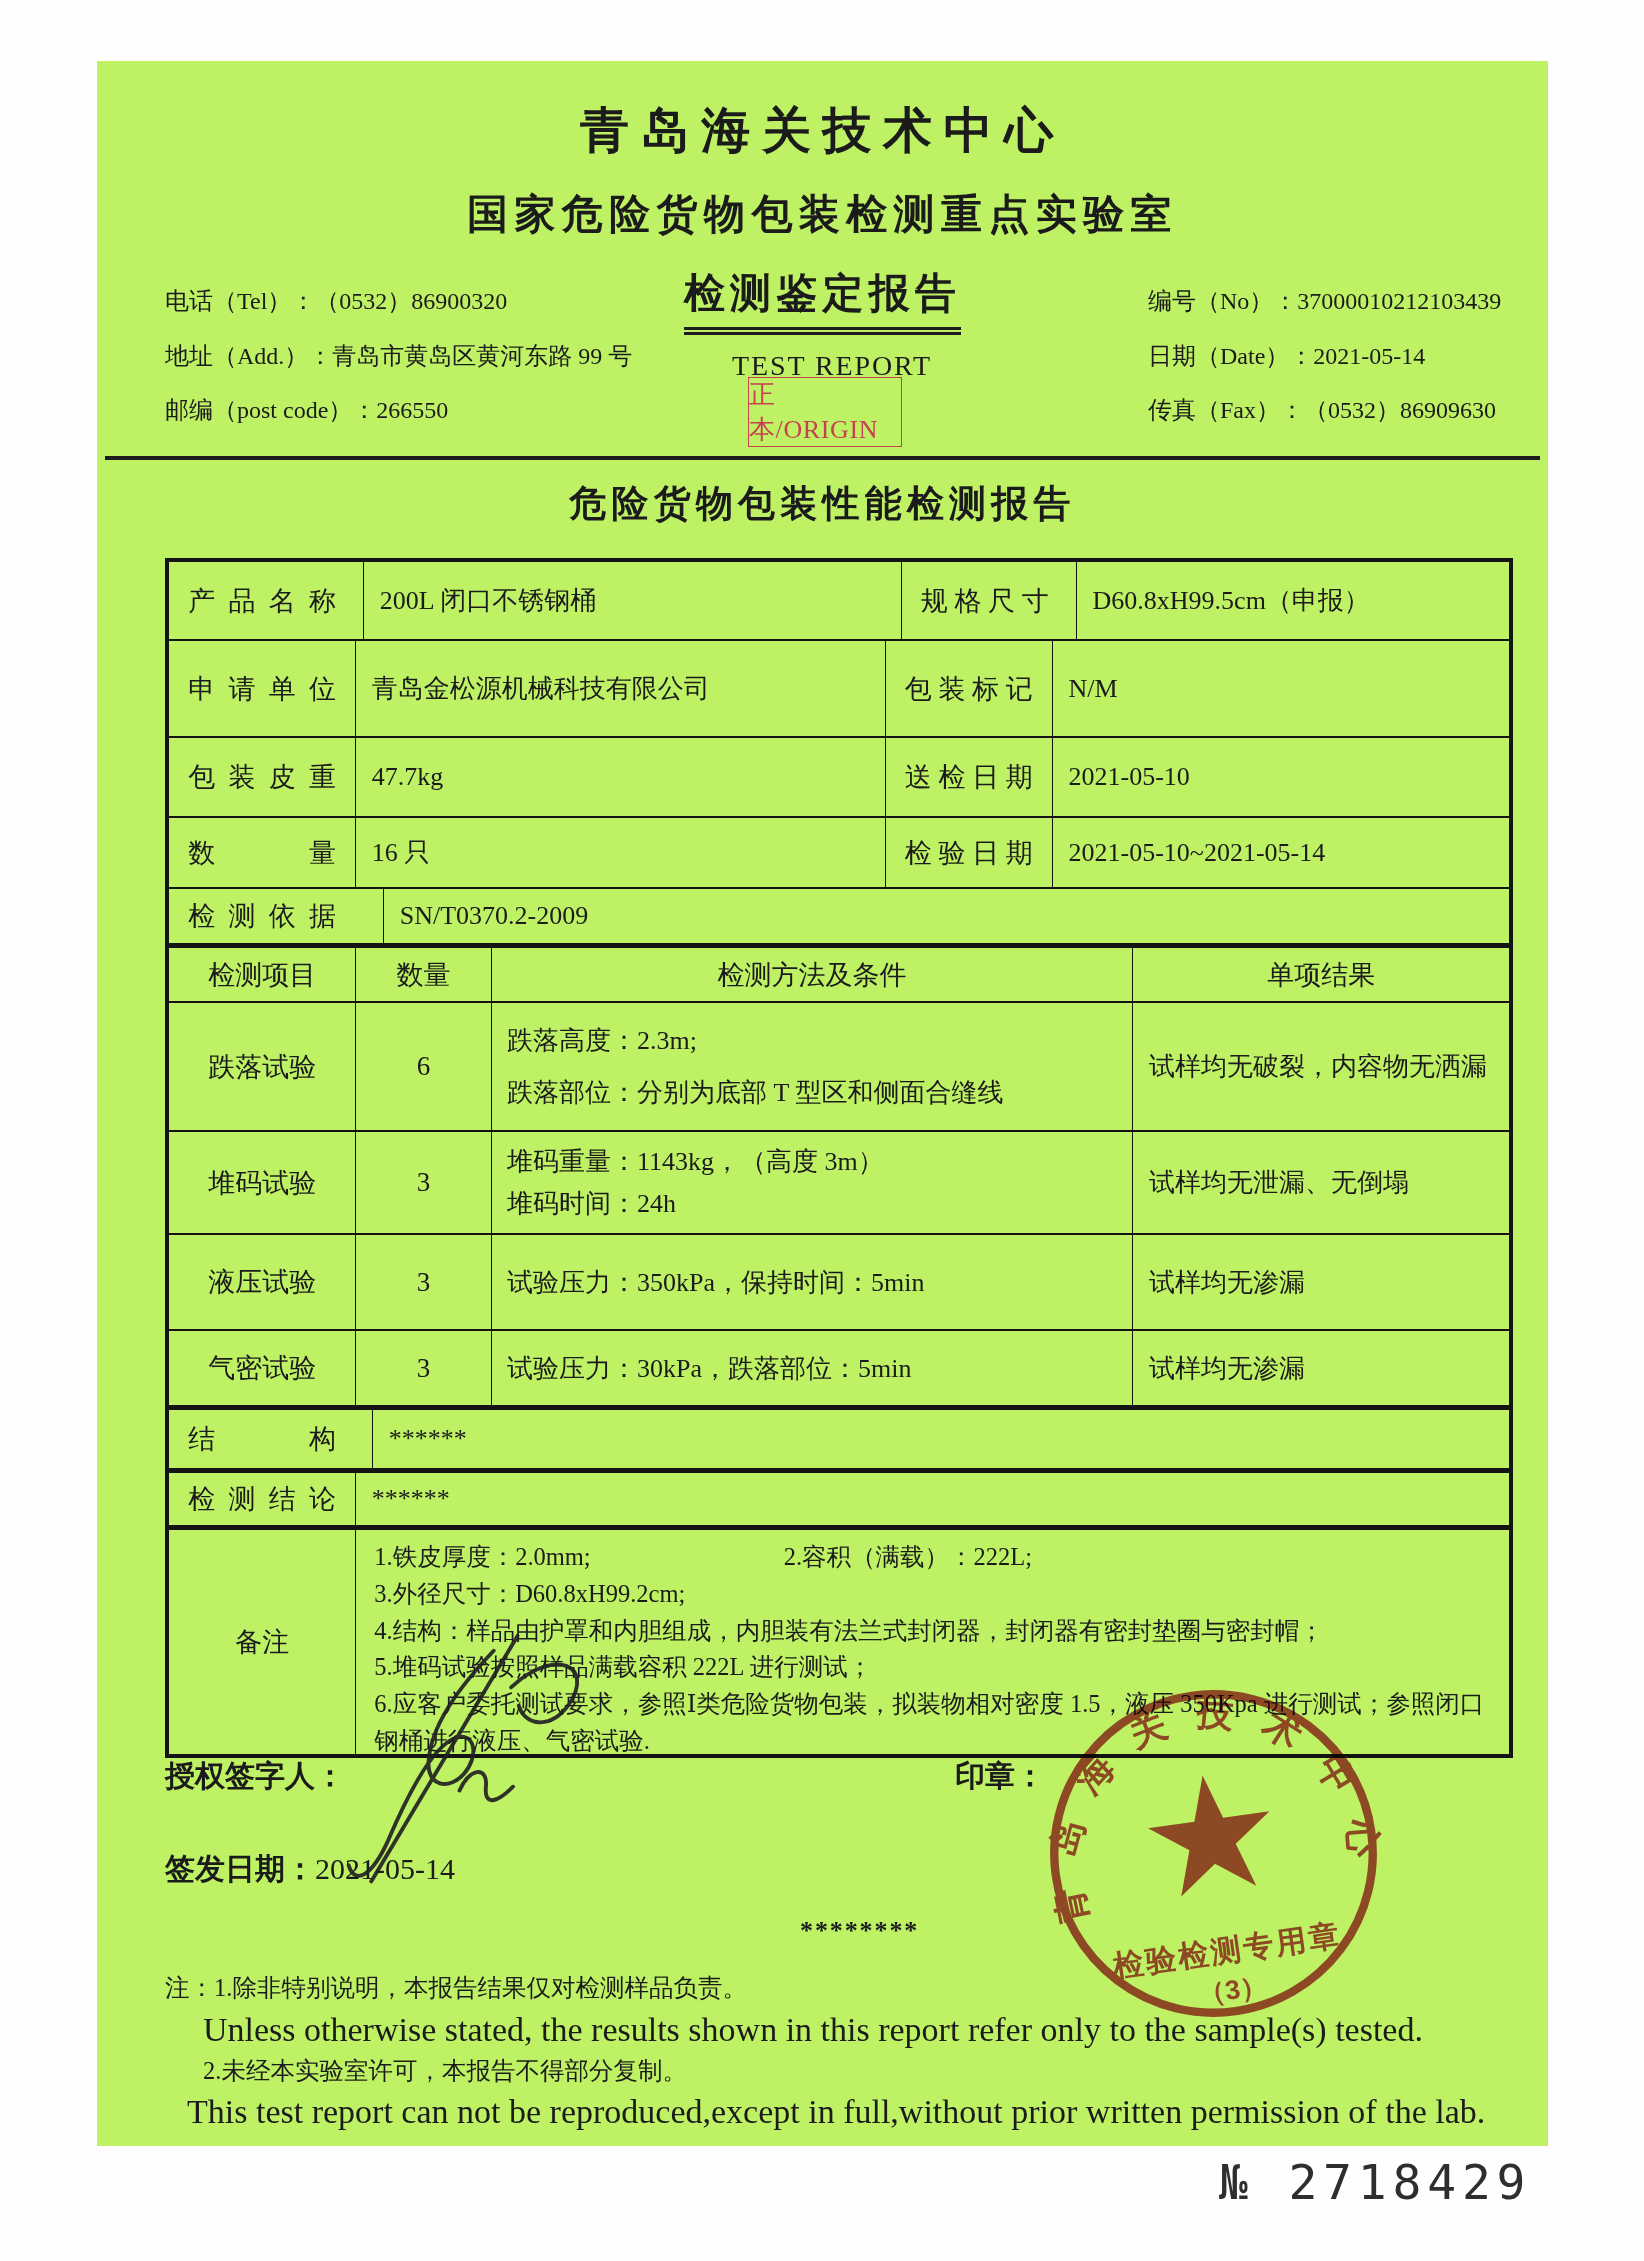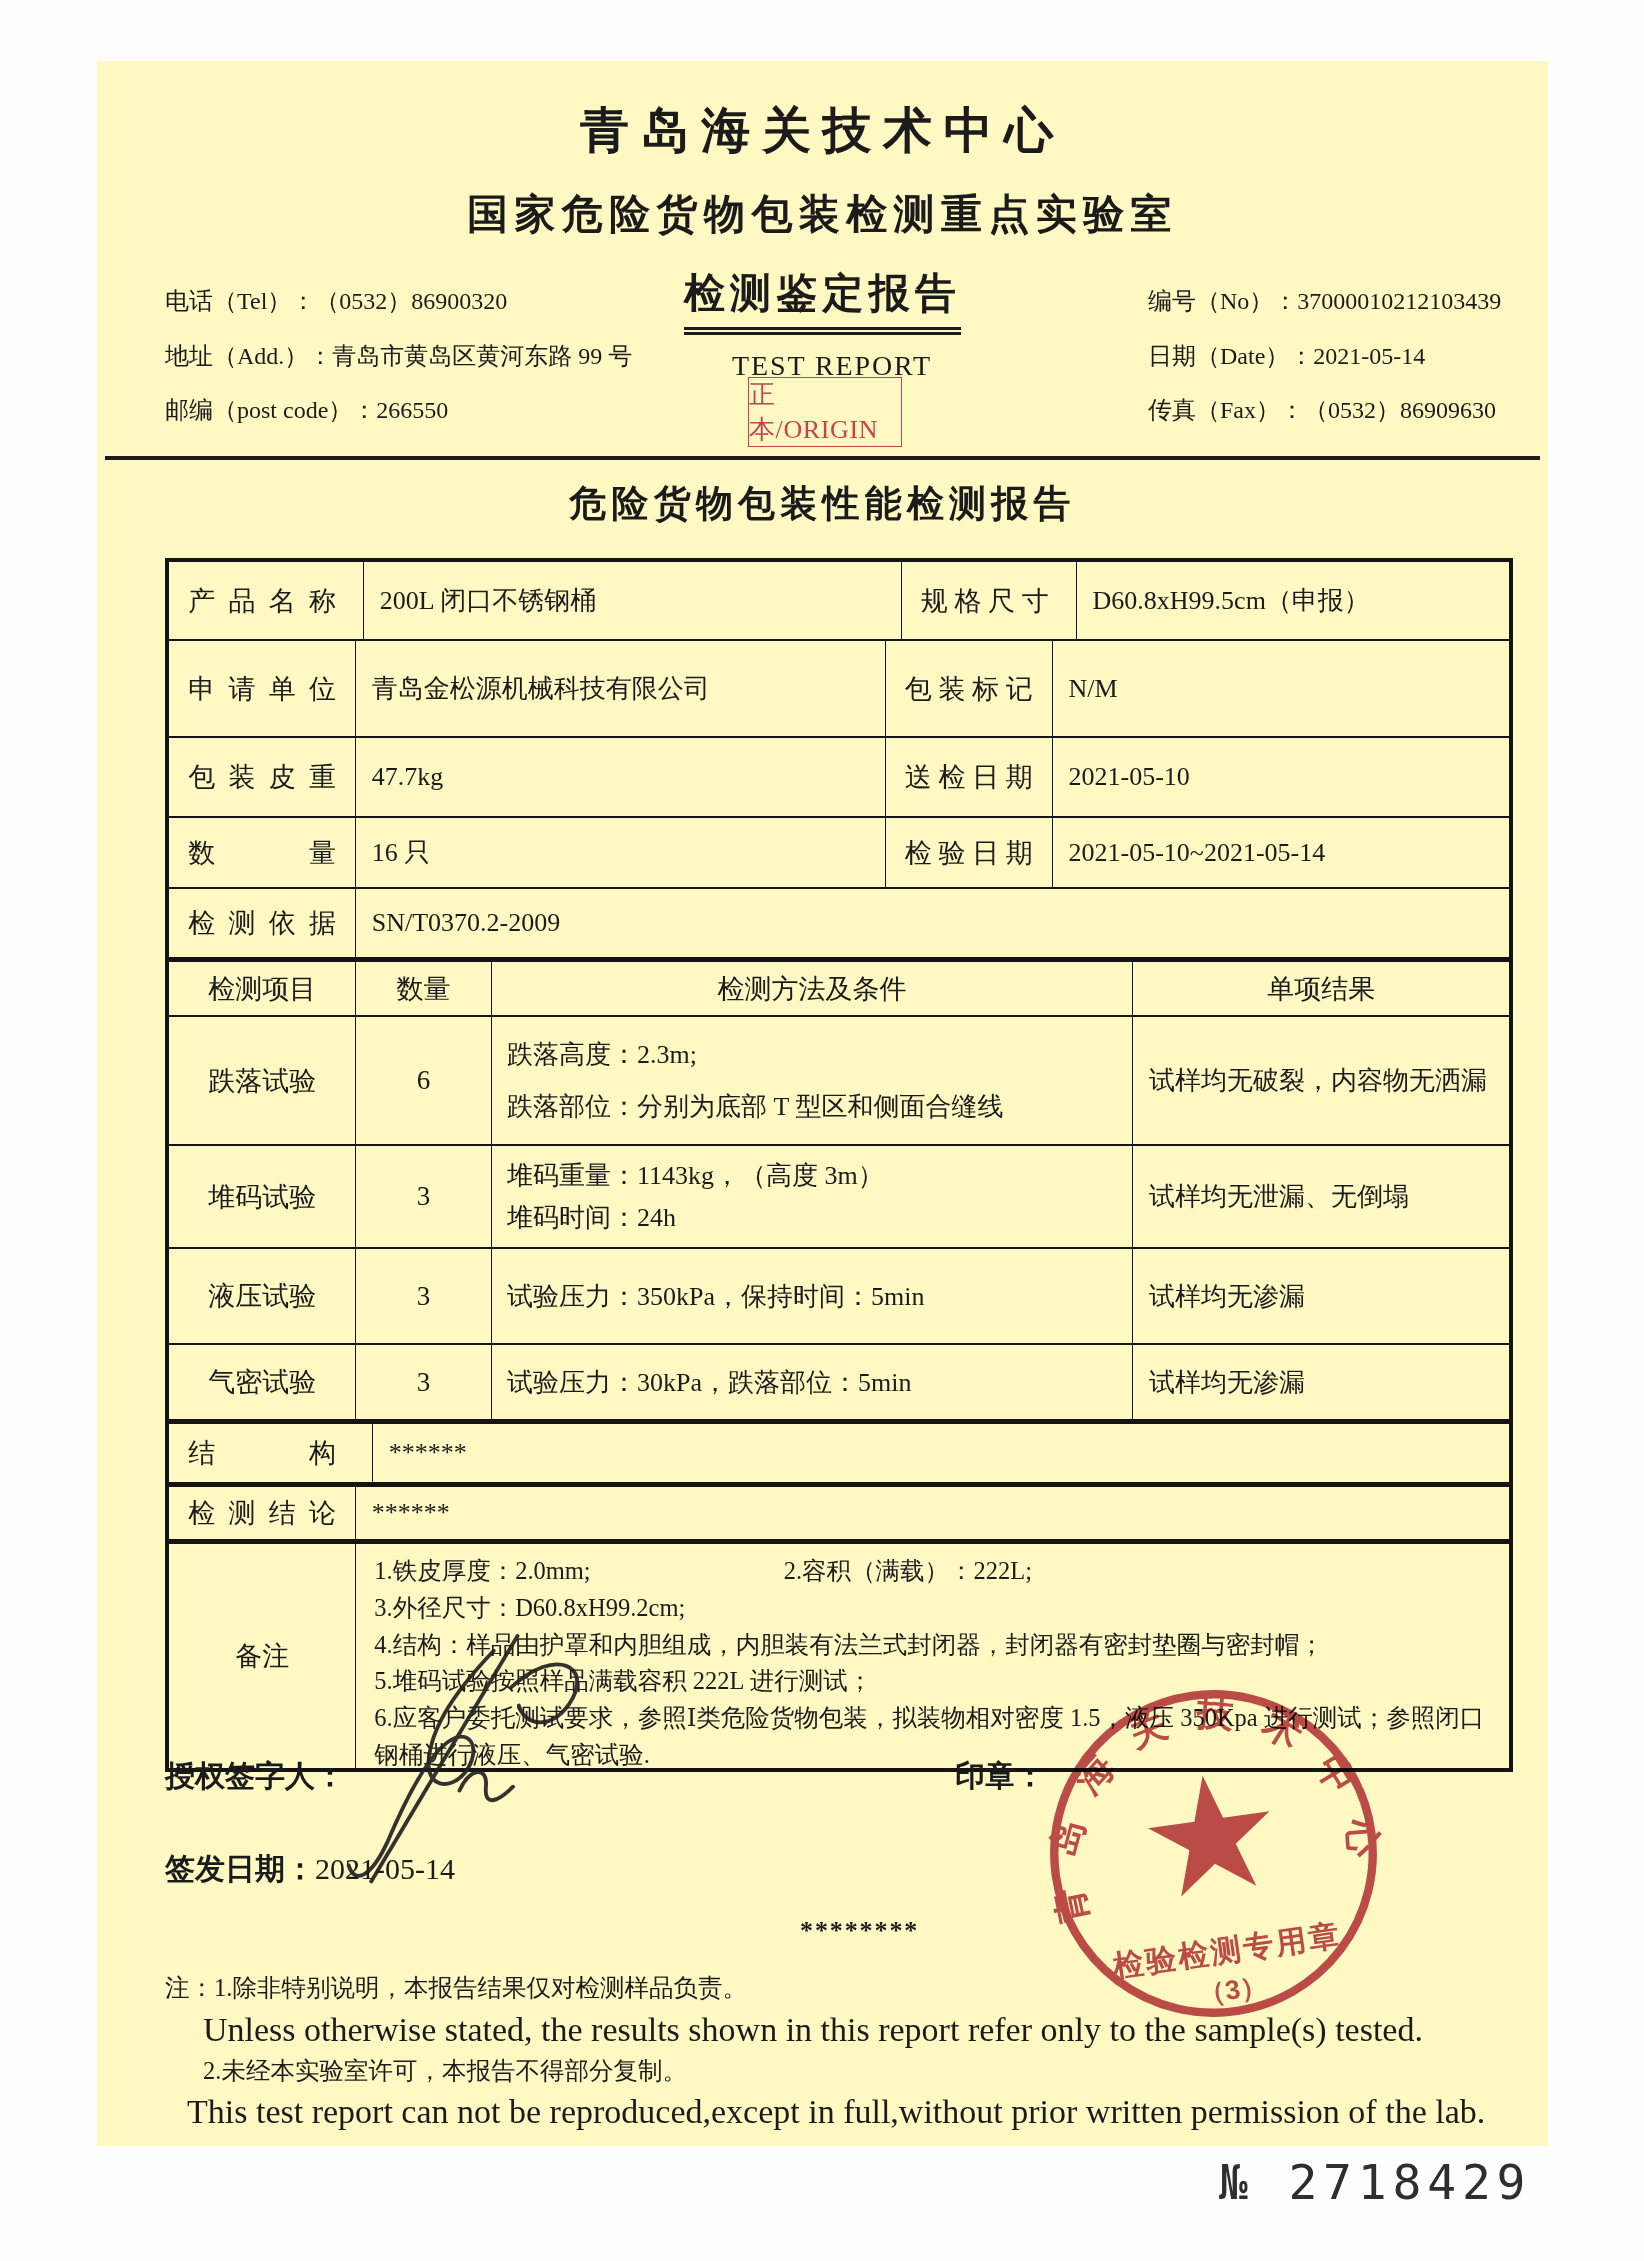--- a/index.html
+++ b/index.html
@@ -1,18 +1,18 @@
 <!DOCTYPE html>
 <html style="font-size:10.3px"><head>
 <meta charset="utf-8">
 <style>
   html,body{margin:0;padding:0;background:#ffffff;}
   .canvas{position:relative;width:1645px;height:2261px;background:#fefefe;overflow:hidden;
           font-family:"Liberation Serif","DejaVu Serif",serif;color:#1b1b1b;}
-  .sheet{position:absolute;left:97px;top:61px;width:1451px;height:2085px;background:#fef9c3;}
+  .sheet{position:absolute;left:97px;top:61px;width:1451px;height:2085px;background:#bef264;}
   .abs{position:absolute;}
   .ctr{left:0;right:0;text-align:center;}
   .hd{font-family:"Liberation Sans","DejaVu Sans",sans-serif;font-weight:bold;}
   .h1{top:37px;font-size:49px;letter-spacing:11.6px;}
   .h2{top:126px;font-size:41px;letter-spacing:6.4px;}
   .h3{top:205px;font-size:41px;letter-spacing:5.2px;}
   .dul-o{display:inline-block;border-bottom:3.2px solid #1d1d1d;padding-bottom:2.6px;}
   .dul-i{display:inline-block;border-bottom:3.2px solid #1d1d1d;padding-bottom:5.8px;}
   .info{font-size:24px;white-space:nowrap;}
   .test-report{top:289px;left:606px;width:258px;text-align:center;font-size:28px;letter-spacing:1.9px;}
@@ -123,21 +123,21 @@
       <div class="row" style="height:71px;">
         <div class="c first lab wA1">
             <span class="spread">数量</span>
           </div>
         <div class="c val wA2">16 只</div>
         <div class="c lab wA3">
             <span class="spread">检验日期</span>
           </div>
         <div class="c val wA4">2021-05-10~2021-05-14</div>
       </div>
-      <div class="row" style="height:70px;">
+      <div class="row" style="height:56px;gap:28px;">
         <div class="c first lab wC1">
             <span class="spread">检测依据</span>
           </div>
         <div class="c val wC2">SN/T0370.2-2009</div>
       </div>
 
       <div class="row sect" style="height:58px;">
         <div class="c first hcell wB1">检测项目</div>
         <div class="c hcell wB2">数量</div>
         <div class="c hcell wB3">检测方法及条件</div>

